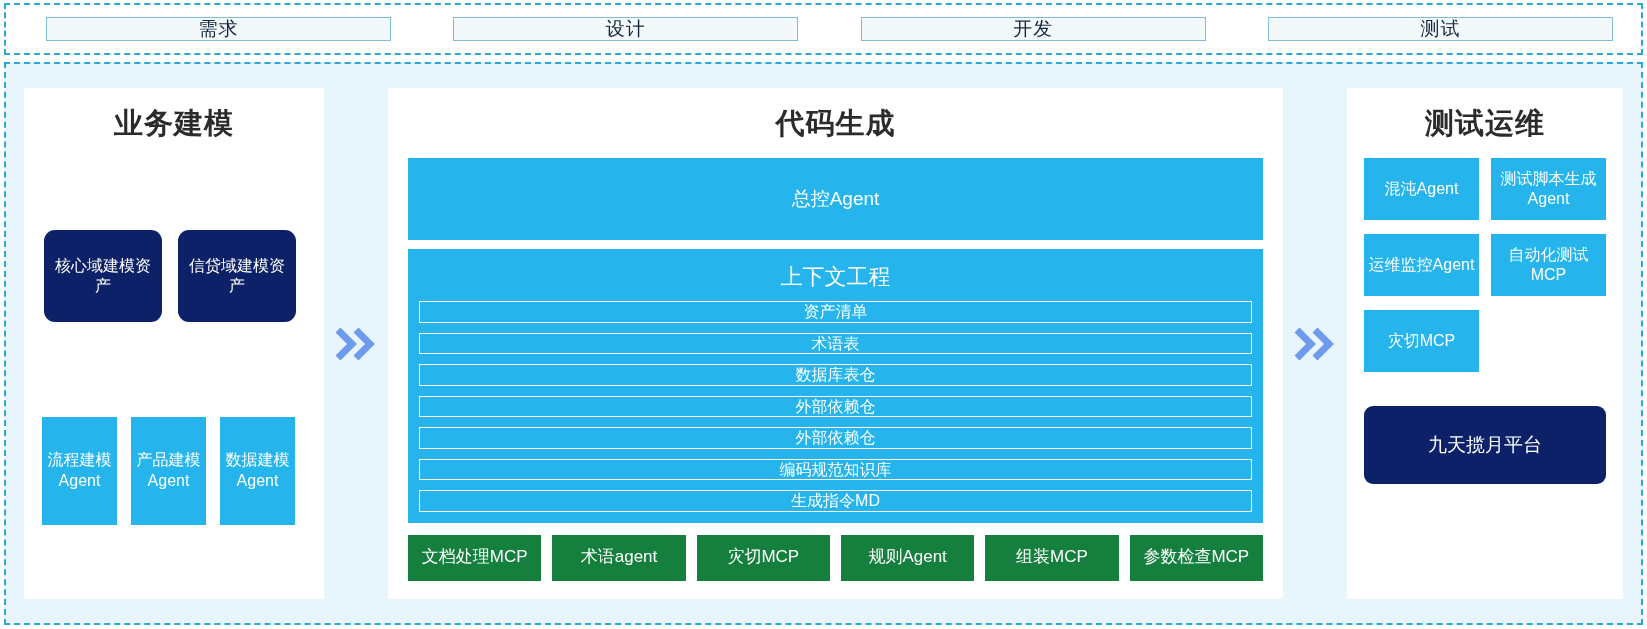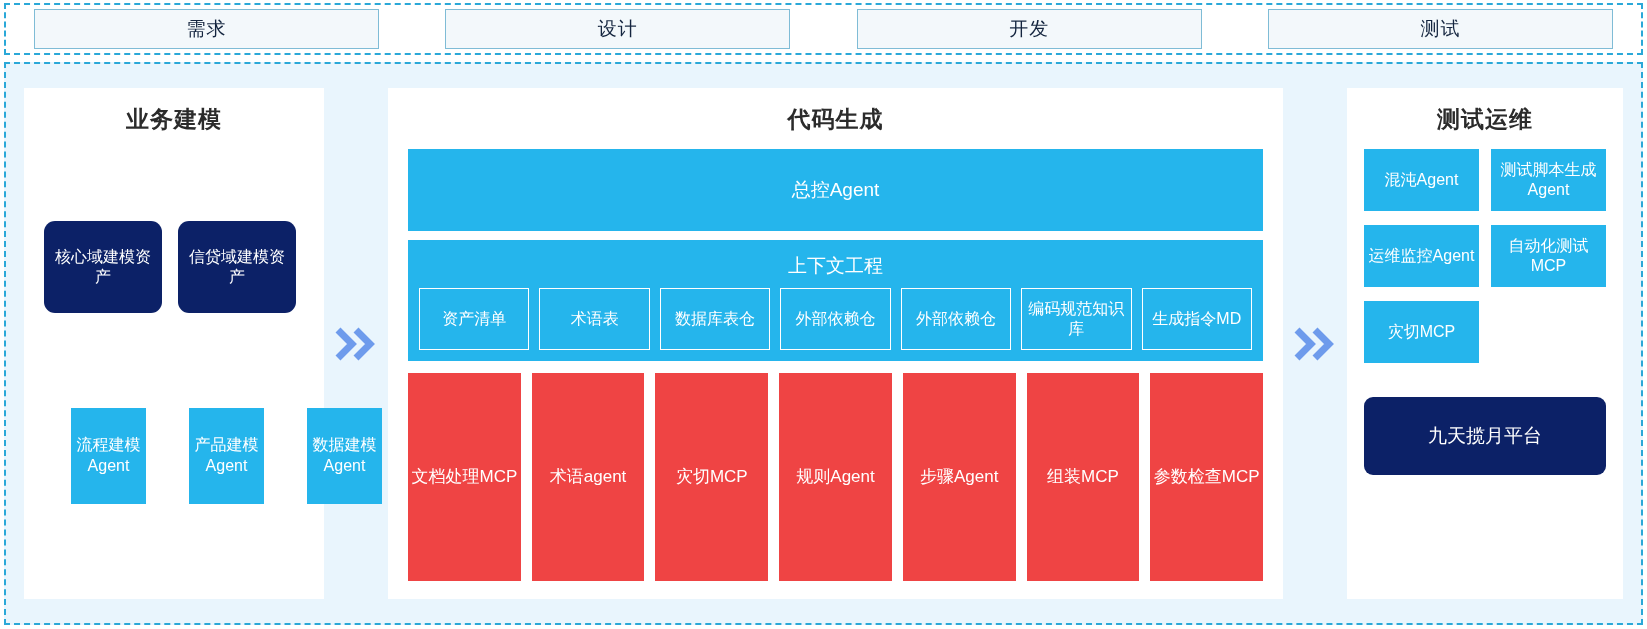--- a/index.html
+++ b/index.html
@@ -24,28 +24,29 @@
     box-sizing:border-box;
     border:2px dashed #2aa8d8;
     background:#ffffff;
     display:flex;
     align-items:center;
     justify-content:space-between;
     padding:0 28px;
   }
   .stage-box{
     flex:0 0 auto;
-    width:345px;height:40px;
+    width:345px;height:24px;
     box-sizing:border-box;
     border:1px solid #7fbcd6;
     background:#f3f8fb;
     color:#14253f;
     font-size:19px;
     display:flex;align-items:center;justify-content:center;
     letter-spacing:1px;
+    margin-left:12px;
   }
 
   
   .main-frame{
     position:absolute;
     left:4px;top:62px;
     width:1639px;height:563px;
     box-sizing:border-box;
     border:2px dashed #2aa8d8;
     background:#e9f5fd;
@@ -57,21 +58,21 @@
   
   .panel{
     background:#ffffff;
     box-sizing:border-box;
     position:relative;
     display:flex;
     flex-direction:column;
   }
   .panel-title{
     text-align:center;
-    font-size:23px;
+    font-size:29px;
     font-weight:bold;
     color:#2b2b2b;
     padding-top:16px;
     letter-spacing:1px;
   }
 
   
   .panel-left{ width:300px; flex:0 0 300px; }
   .left-body{ flex:1; position:relative; }
   .left-row-navy{
@@ -90,28 +91,27 @@
     text-align:center;
     padding:0 6px;
     box-sizing:border-box;
   }
   .left-row-agents{
     position:absolute;
     left:18px;top:273px;
     display:flex;gap:14px;
   }
   .cy-tall{
-    width:75px;height:96px;
+    width:75px;height:108px;
     background:#25b5ec;
     color:#ffffff;
     font-size:16px;
     line-height:1.3;
     display:flex;align-items:center;justify-content:center;
     text-align:center;
-    margin-left:29px;
   }
 
   
   .chev{
     flex:0 0 64px;
     display:flex;
     align-items:center;
     justify-content:center;
     color:#6e9bec;
     font-size:40px;
@@ -138,47 +138,48 @@
     margin-bottom:9px;
   }
   .ctx-block{
     background:#25b5ec;
     padding:8px 11px 11px 11px;
     margin-bottom:12px;
   }
   .ctx-title{
     text-align:center;
     color:#ffffff;
-    font-size:19px;
+    font-size:22px;
     padding:5px 0 9px 0;
   }
   .ctx-row{
     display:flex;
     gap:10px;
+    flex-direction:column;
   }
   .ctx-cell{
     flex:1 1 0;
     height:62px;
     box-sizing:border-box;
     border:1px solid #ffffff;
     color:#ffffff;
     font-size:16px;
     line-height:1.22;
     display:flex;align-items:center;justify-content:center;
     text-align:center;
     overflow:visible;
   }
   .tools-row{
     display:flex;
     gap:11px;
     flex:1;
   }
   .tool-cell{
     flex:1 1 0;
-    background:#ef4444;
+    background:#15803d;
     color:#ffffff;
     font-size:17px;
     line-height:1.35;
     display:flex;align-items:center;justify-content:center;
     text-align:center;
     white-space:nowrap;
   }
 
   
   .panel-right{ width:276px; flex:0 0 276px; }
@@ -314,23 +315,20 @@
           <div class="tool-cell">
             <span>术语agent</span>
           </div>
           <div class="tool-cell">
             <span>灾切MCP</span>
           </div>
           <div class="tool-cell">
             <span>规则Agent</span>
           </div>
           <div class="tool-cell">
-            <span>步骤Agent</span>
-          </div>
-          <div class="tool-cell">
             <span>组装MCP</span>
           </div>
           <div class="tool-cell">
             <span>参数检查MCP</span>
           </div>
         </div>
 
       </div>
     </div>
 

